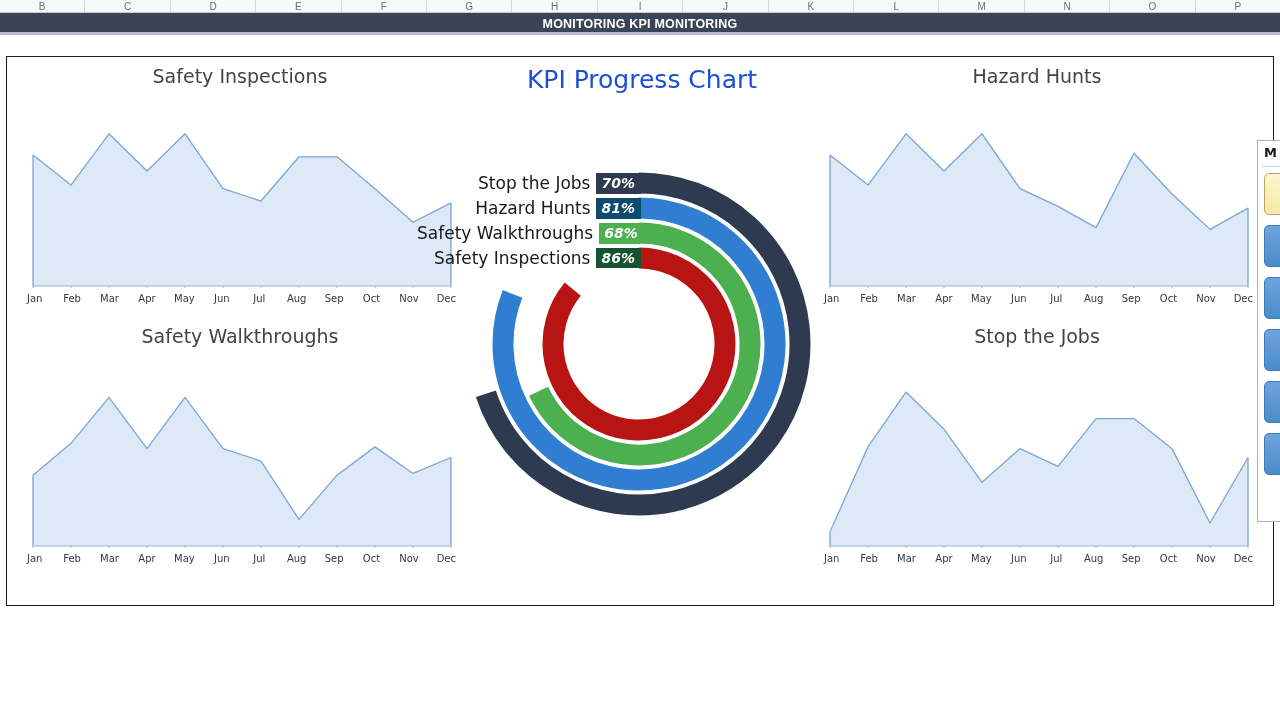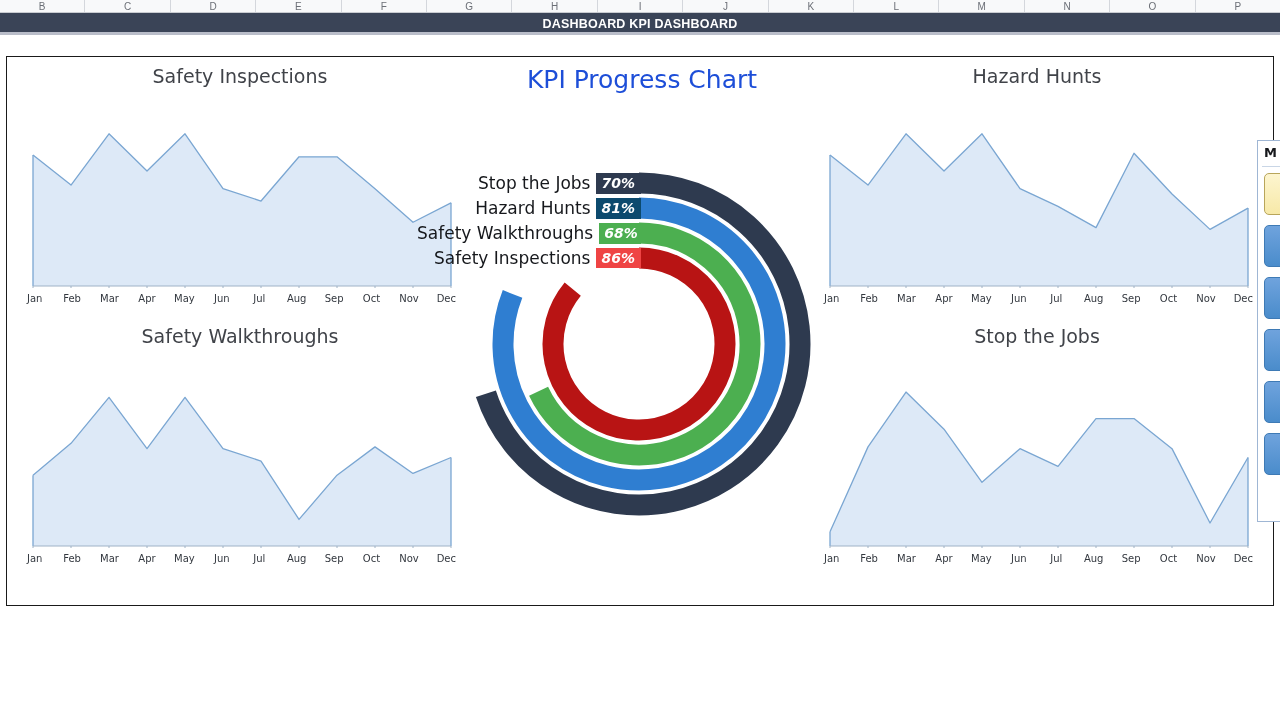--- a/index.html
+++ b/index.html
@@ -201,21 +201,21 @@
       <div class="col-head">J</div>
       <div class="col-head">K</div>
       <div class="col-head">L</div>
       <div class="col-head">M</div>
       <div class="col-head">N</div>
       <div class="col-head">O</div>
       <div class="col-head">P</div>
     </div>
 
   <div id="title-bar">
-    <div id="title-bar-text">DASHBOARD KPI DASHBOARD</div>
+    <div id="title-bar-text">MONITORING KPI MONITORING</div>
   </div>
 
   <div id="dashboard">
 
     <div class="chart-panel" id="panel-0" style="left:8px; top:8px; width:450px; height:255px;">
       <div class="chart-title">Safety Inspections</div>
       <div class="plot-wrap" id="plot-0" style="top:38px; width:450px; height:185px;">
           <svg width="450" height="185">
             <polygon points="18,183 18,52.02000000000001 56,82.11 94,30.78 132,67.95 170,30.78 208,85.65 246,98.04 284,53.78999999999999 322,53.78999999999999 360,85.65 398,119.28 436,99.81 436,183" fill="#dde9f7"></polygon>
             <polyline points="18,52.02000000000001 56,82.11 94,30.78 132,67.95 170,30.78 208,85.65 246,98.04 284,53.78999999999999 322,53.78999999999999 360,85.65 398,119.28 436,99.81" fill="none" stroke="#7aa6d2" stroke-width="1.3" stroke-linejoin="round"></polyline>
@@ -384,21 +384,21 @@
         <div class="kpi-legend-row" style="top: 132.5px; left: 0px; width: 224px; justify-content: flex-end; height: 21px;">
           <span class="kpi-legend-name">Hazard Hunts</span>
           <span class="kpi-legend-val" style="background: #0c4a6e; height: 21px; line-height: 21px;">81%</span>
         </div>
         <div class="kpi-legend-row" style="top: 157.5px; left: 0px; width: 224px; justify-content: flex-end; height: 21px;">
           <span class="kpi-legend-name">Safety Walkthroughs</span>
           <span class="kpi-legend-val" style="background: rgb(76, 175, 80); height: 21px; line-height: 21px;">68%</span>
         </div>
         <div class="kpi-legend-row" style="top: 182.5px; left: 0px; width: 224px; justify-content: flex-end; height: 21px;">
           <span class="kpi-legend-name">Safety Inspections</span>
-          <span class="kpi-legend-val" style="background: #ef4444; height: 20px; line-height: 21px;">86%</span>
+          <span class="kpi-legend-val" style="background: #14532d; height: 20px; line-height: 21px;">86%</span>
         </div>
       </div>
 
   </div>
 
   <div id="side-panel">
     <div id="side-panel-title">M</div>
     <div id="side-panel-sep"></div>
   <div class="side-btn highlight" style="top: 32px;"></div>
       <div class="side-btn normal" style="top: 84px;"></div>

